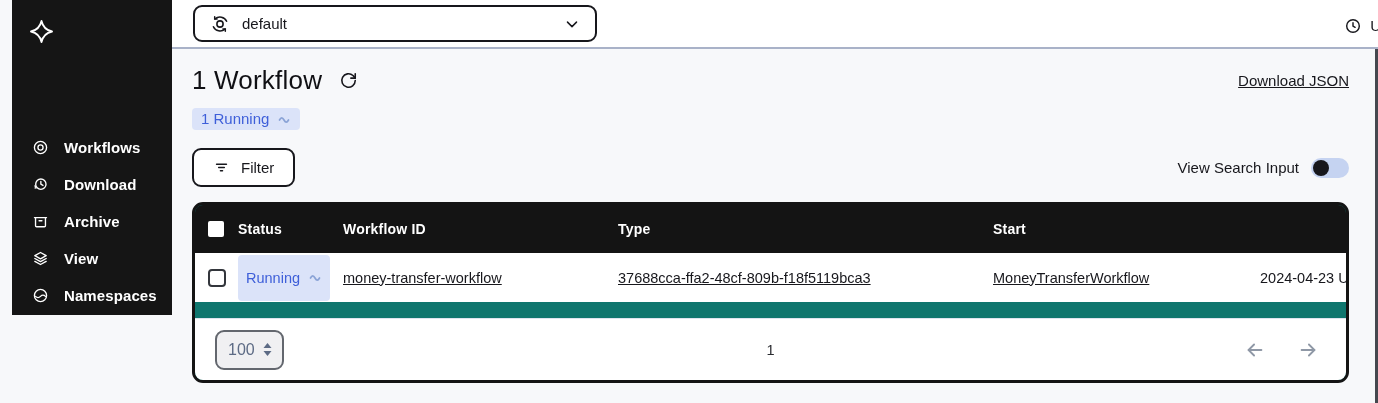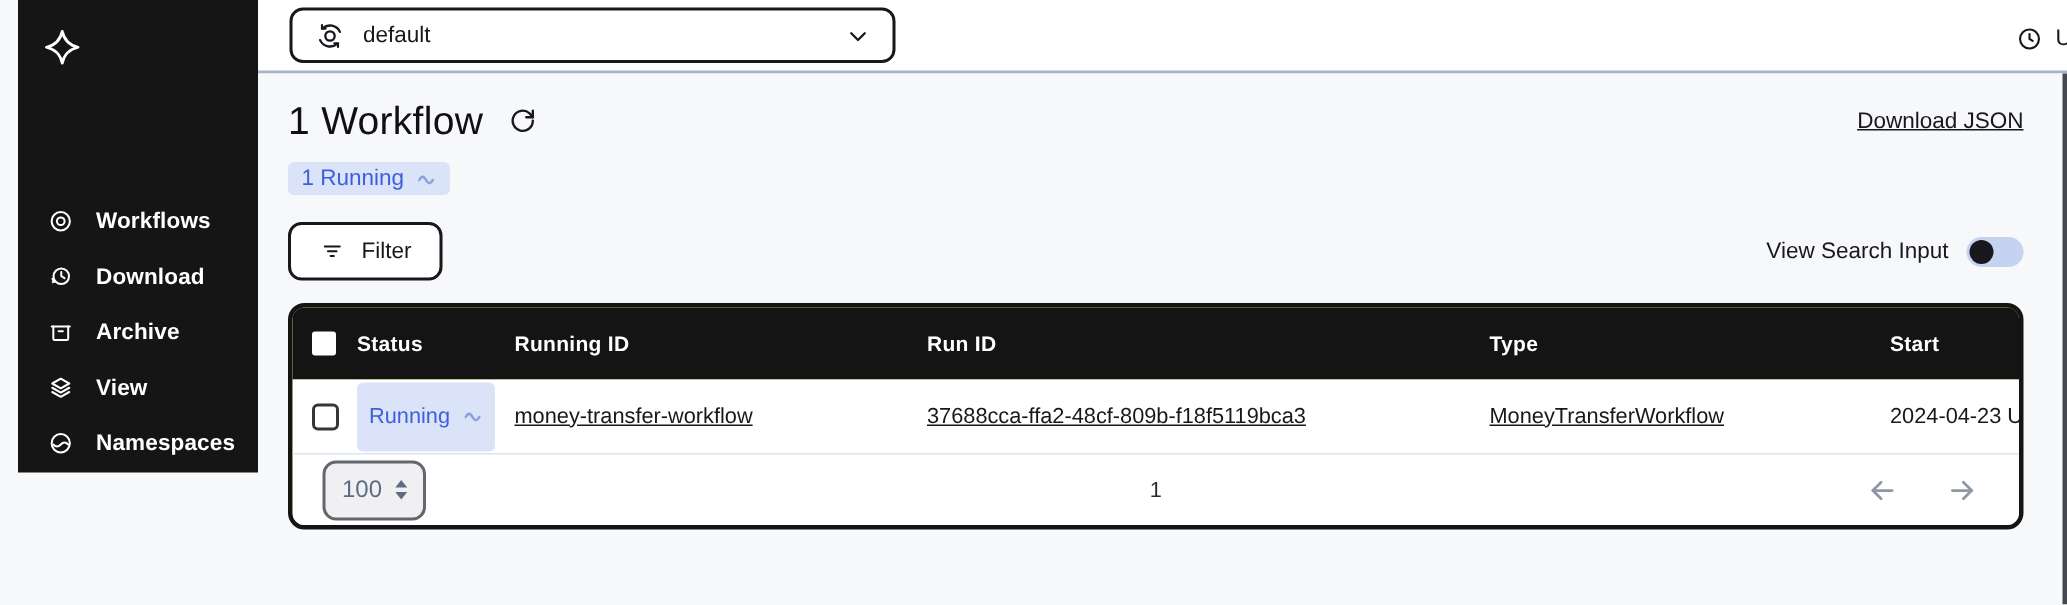--- a/index.html
+++ b/index.html
@@ -73,40 +73,40 @@
     position:relative; cursor:pointer;
   }
   .toggle .knob {
     position:absolute; left:2px; top:2px; width:16px; height:16px;
     border-radius:50%; background:#17171c;
   }
 
   
   .wf-table {
     margin-top:15px; border:3px solid #141414; border-radius:11px;
-    background:#bef264; overflow:hidden; width:1157px;
+    background:#0f766e; overflow:hidden; width:1157px;
   }
   .tgrid { display:grid; grid-template-columns:43px 105px 275px 375px 267px 1fr; align-items:center; }
   .thead { background:#141414; color:#fff; height:48px; font-size:14px; font-weight:700; letter-spacing:.2px; }
   .thead .cb-cell { padding-left:13px; }
   .hd-checkbox { width:16px; height:16px; background:#fff; border-radius:2px; cursor:pointer; }
   .trow { height:49px; font-size:14.5px; background:#fff; }
   .trow .cb-cell { padding-left:13px; }
   .row-checkbox {
     width:18px; height:18px; background:#fff; border:2px solid #33363c;
     border-radius:4px; cursor:pointer;
   }
   .cell-link { color:#17171c; text-decoration:underline; cursor:pointer; white-space:nowrap; }
   .cell-start { white-space:nowrap; overflow:hidden; }
   .status-badge { font-size:14.5px; padding:14px 8px; }
 
   
   .pag-row {
-    border-top:1px solid #dee4ef; height:48px; display:flex; align-items:center;
-    position:relative; background:#fff; padding:0 27px 0 20px;
+    border-top:1px solid #dee4ef; height:62px; display:flex; align-items:center;
+    position:relative; background:#fff; padding:0 27px 0 20px;margin-top:16px;
   }
   .page-size {
     height:40px; min-width:59px; background:#f0f0f2; border:2px solid #63676e;
     border-radius:9px; display:flex; align-items:center; gap:7px;
     padding:0 9px 0 11px; cursor:pointer;
   }
   .page-size .ps-val { font-size:16px; color:#5d6b85; }
   .page-indicator {
     position:absolute; left:50%; transform:translateX(-50%);
     font-size:14.5px; color:#2a2c30;
@@ -269,22 +269,21 @@
       </div>
     </div>
   </div>
 
   <section class="wf-table">
     <div class="tgrid thead">
       <div class="cb-cell">
         <div class="hd-checkbox"></div>
       </div>
       <div>Status</div>
-      <div>Running ID</div>
-      <div>Run ID</div>
+      <div>Workflow ID</div>
       <div>Type</div>
       <div>Start</div>
     </div>
 
     <div class="tgrid trow">
       <div class="cb-cell">
         <div class="row-checkbox"></div>
       </div>
       <div>
         <span class="badge status-badge">

